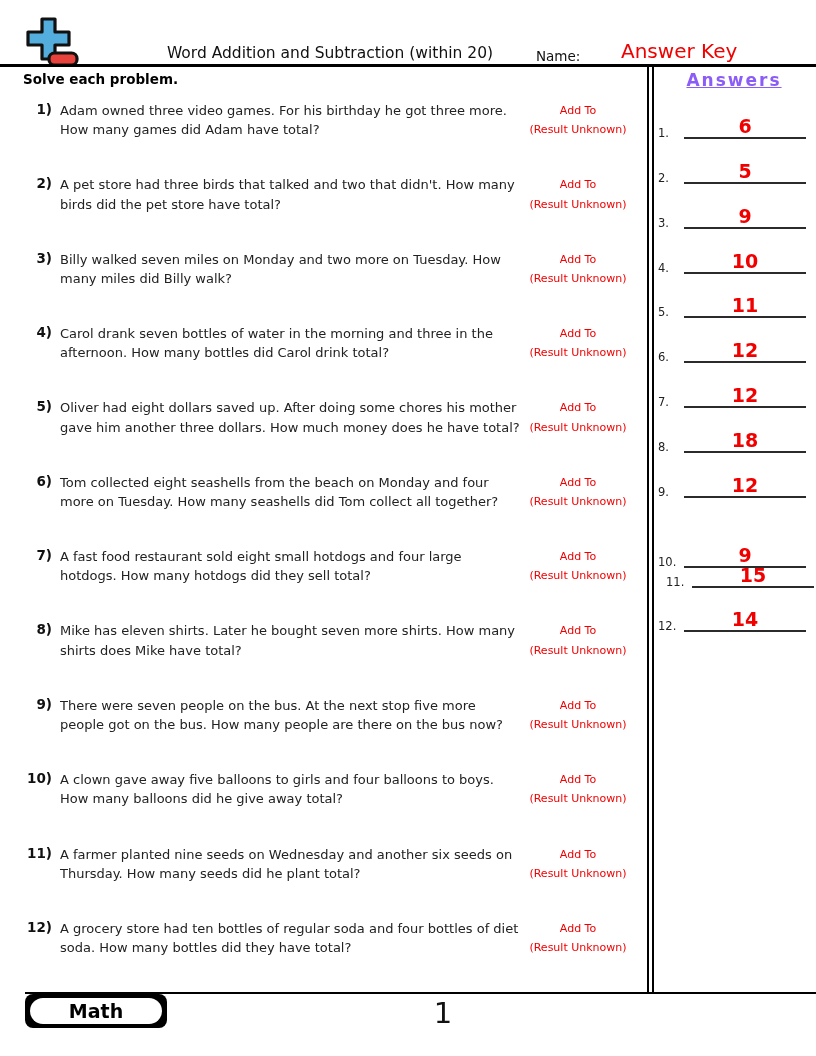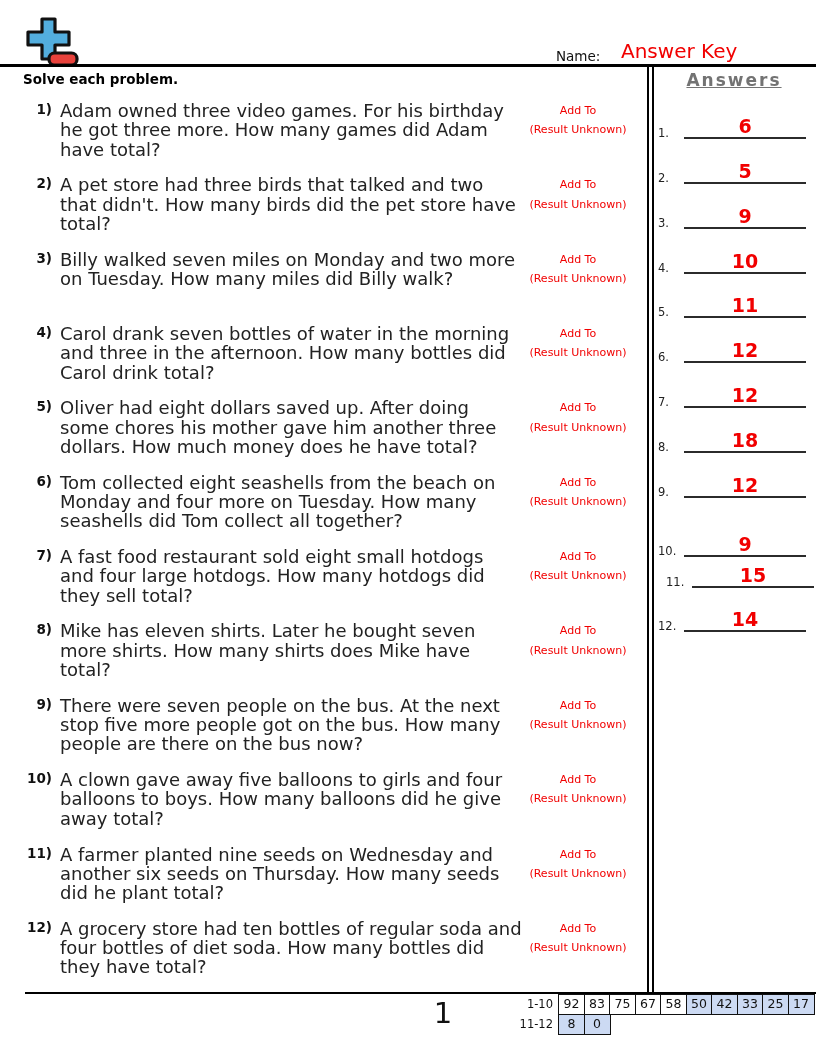--- a/index.html
+++ b/index.html
@@ -3,34 +3,34 @@
 <meta charset="utf-8">
 <style>
   html,body{margin:0;padding:0;background:#e8e8e8;}
   .page{
     position:relative;width:816px;height:1056px;margin:0 auto;background:#fff;
     font-family:"DejaVu Sans","Liberation Sans",sans-serif;color:#1a1a1a;overflow:hidden;
   }
   
   .logo{position:absolute;left:20px;top:16px;width:62px;height:52px;}
   .title{position:absolute;left:130px;top:44px;width:400px;text-align:center;font-size:15.5px;color:#111;}
-  .name-label{position:absolute;left:556px;top:48px;font-size:13.5px;color:#111;}
+  .name-label{position:absolute;left:536px;top:48px;font-size:13.5px;color:#111;}
   .name-value{position:absolute;left:621px;top:39px;font-size:20px;font-weight:normal;color:var(--red);}
   .header-line{position:absolute;left:0;top:64px;width:816px;height:3px;background:#000;}
   .instructions{position:absolute;left:23px;top:71px;font-size:13.5px;font-weight:bold;color:#000;}
   
   .problem{position:absolute;left:0;width:650px;}
   .pnum{position:absolute;left:14px;width:38px;text-align:right;font-weight:bold;font-size:13.5px;color:#111;}
-  .ptext{position:absolute;left:60px;width:462px;font-size:18px;line-height:19.3px;color:#222;}
+  .ptext{position:absolute;left:60px;width:462px;font-size:13px;line-height:19.3px;color:#222;}
   .ptag{position:absolute;left:508px;width:140px;text-align:center;font-size:11px;line-height:19.3px;color:var(--red);}
   
   .vsep{position:absolute;top:67px;height:925px;width:2px;background:#000;}
   .vsep.a{left:647px;} .vsep.b{left:651.5px;}
   .answers-title{position:absolute;left:654px;top:70px;width:160px;text-align:center;
-    font-size:17px;font-weight:bold;letter-spacing:2px;text-decoration:underline;color:#737373;}
+    font-size:17px;font-weight:bold;letter-spacing:2px;text-decoration:underline;color:#8b5cf6;}
   .answer{position:absolute;left:654px;width:156px;height:36px;}
   .anum{position:absolute;left:4px;bottom:-1px;font-size:11.5px;color:#222;}
   .aline{position:absolute;left:30px;width:122px;bottom:0;height:0;border-bottom:2px solid #2b2b2b;}
   .aval{position:absolute;left:30px;width:122px;bottom:2px;text-align:center;
     font-size:19px;font-weight:bold;color:var(--red);}
   
   .footer-line{position:absolute;left:25px;top:991.5px;width:791px;height:2.5px;background:#000;}
   .badge{position:absolute;left:25px;top:994px;width:142px;height:34px;background:#000;border-radius:8px;}
   .badge-pill{position:absolute;left:5px;top:4px;right:5px;bottom:4px;background:#fff;
     border-radius:14px;display:flex;align-items:center;justify-content:center;
@@ -48,20 +48,21 @@
 </style>
 </head>
 <body>
 
 <div class="page" style="--red: #f10000; --hl: #ccdaf3;">
 
   <svg class="logo" viewBox="0 0 58 52">
     <path id="logo-plus" d="M20,3 h13 v13 h14 v13 h-14 v14 h-13 v-14 h-14 v-13 h14 z" fill="#53aede" stroke="#111" stroke-width="3.2" stroke-linejoin="round"></path>
     <rect id="logo-minus" x="27" y="37" width="28" height="12" rx="5.5" fill="#e8423c" stroke="#111" stroke-width="3.2"></rect>
   </svg>
+  <div class="title">Word Addition and Subtraction (within 20)</div>
   <div class="name-label">Name:</div>
   <div class="name-value">Answer Key</div>
   <div class="header-line"></div>
   <div class="instructions">Solve each problem.</div>
 
   <div id="problems">
       <div class="problem" style="top: 101px;">
         <div class="pnum">1)</div>
         <div class="ptext">Adam owned three video games. For his birthday he got three more. How many games did Adam have total?</div>
         <div class="ptag">
@@ -201,53 +202,36 @@
       <div class="answer" style="top: 416.95px;">
         <div class="anum">8.</div>
         <div class="aval">18</div>
         <div class="aline"></div>
       </div>
       <div class="answer" style="top: 461.8px;">
         <div class="anum">9.</div>
         <div class="aval">12</div>
         <div class="aline"></div>
       </div>
-      <div class="answer" style="top: 521px;">
+      <div class="answer" style="top: 532px;">
         <div class="anum">10.</div>
         <div class="aval">9</div>
         <div class="aline"></div>
       </div>
       <div class="answer" style="top: 551.5px; margin-left: 8px;">
         <div class="anum">11.</div>
         <div class="aval">15</div>
         <div class="aline"></div>
       </div>
       <div class="answer" style="top: 596.35px;">
         <div class="anum">12.</div>
         <div class="aval">14</div>
         <div class="aline"></div>
       </div>
     </div>
 
   <div class="footer-line"></div>
+  <div class="badge">
+    <div class="badge-pill">Math</div>
+  </div>
   <div class="pagenum">1</div>
-  <div class="score" id="score">
-      <div class="srow">
-        <div class="slabel">1-10</div>
-        <div class="scell">92</div>
-        <div class="scell">83</div>
-        <div class="scell">75</div>
-        <div class="scell">67</div>
-        <div class="scell">58</div>
-        <div class="scell hl">50</div>
-        <div class="scell hl">42</div>
-        <div class="scell hl">33</div>
-        <div class="scell hl">25</div>
-        <div class="scell hl">17</div>
-      </div>
-      <div class="srow">
-        <div class="slabel">11-12</div>
-        <div class="scell hl">8</div>
-        <div class="scell hl">0</div>
-      </div>
-    </div>
 
 </div>
 
 </body></html>

